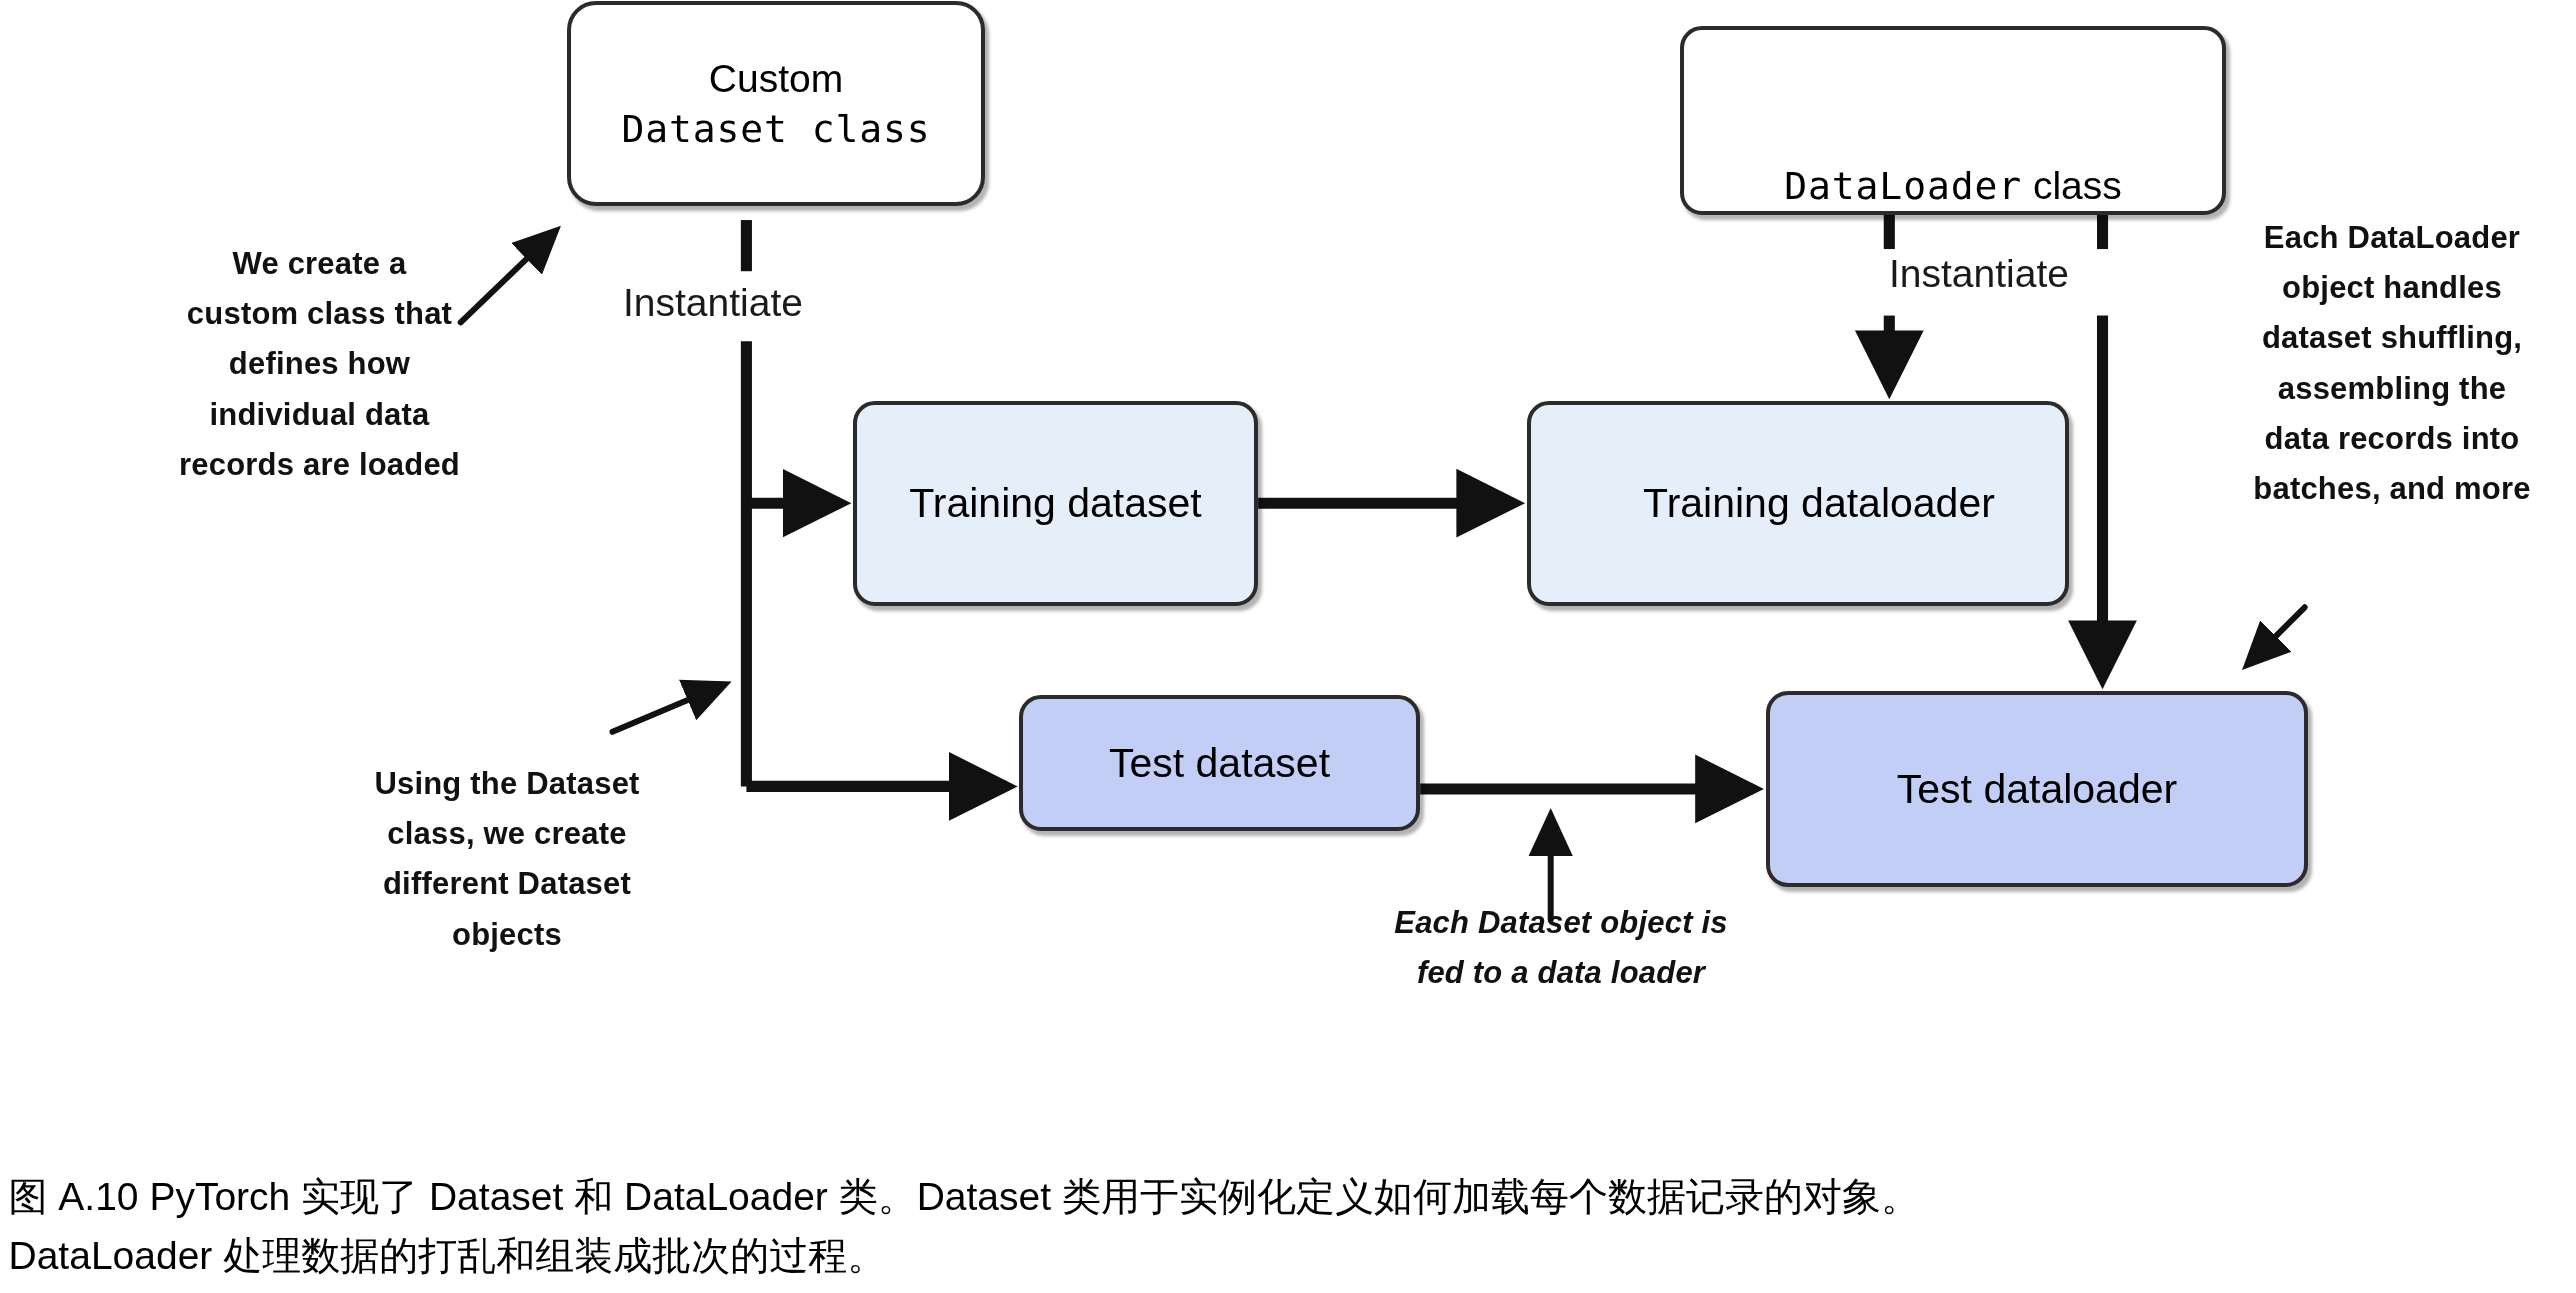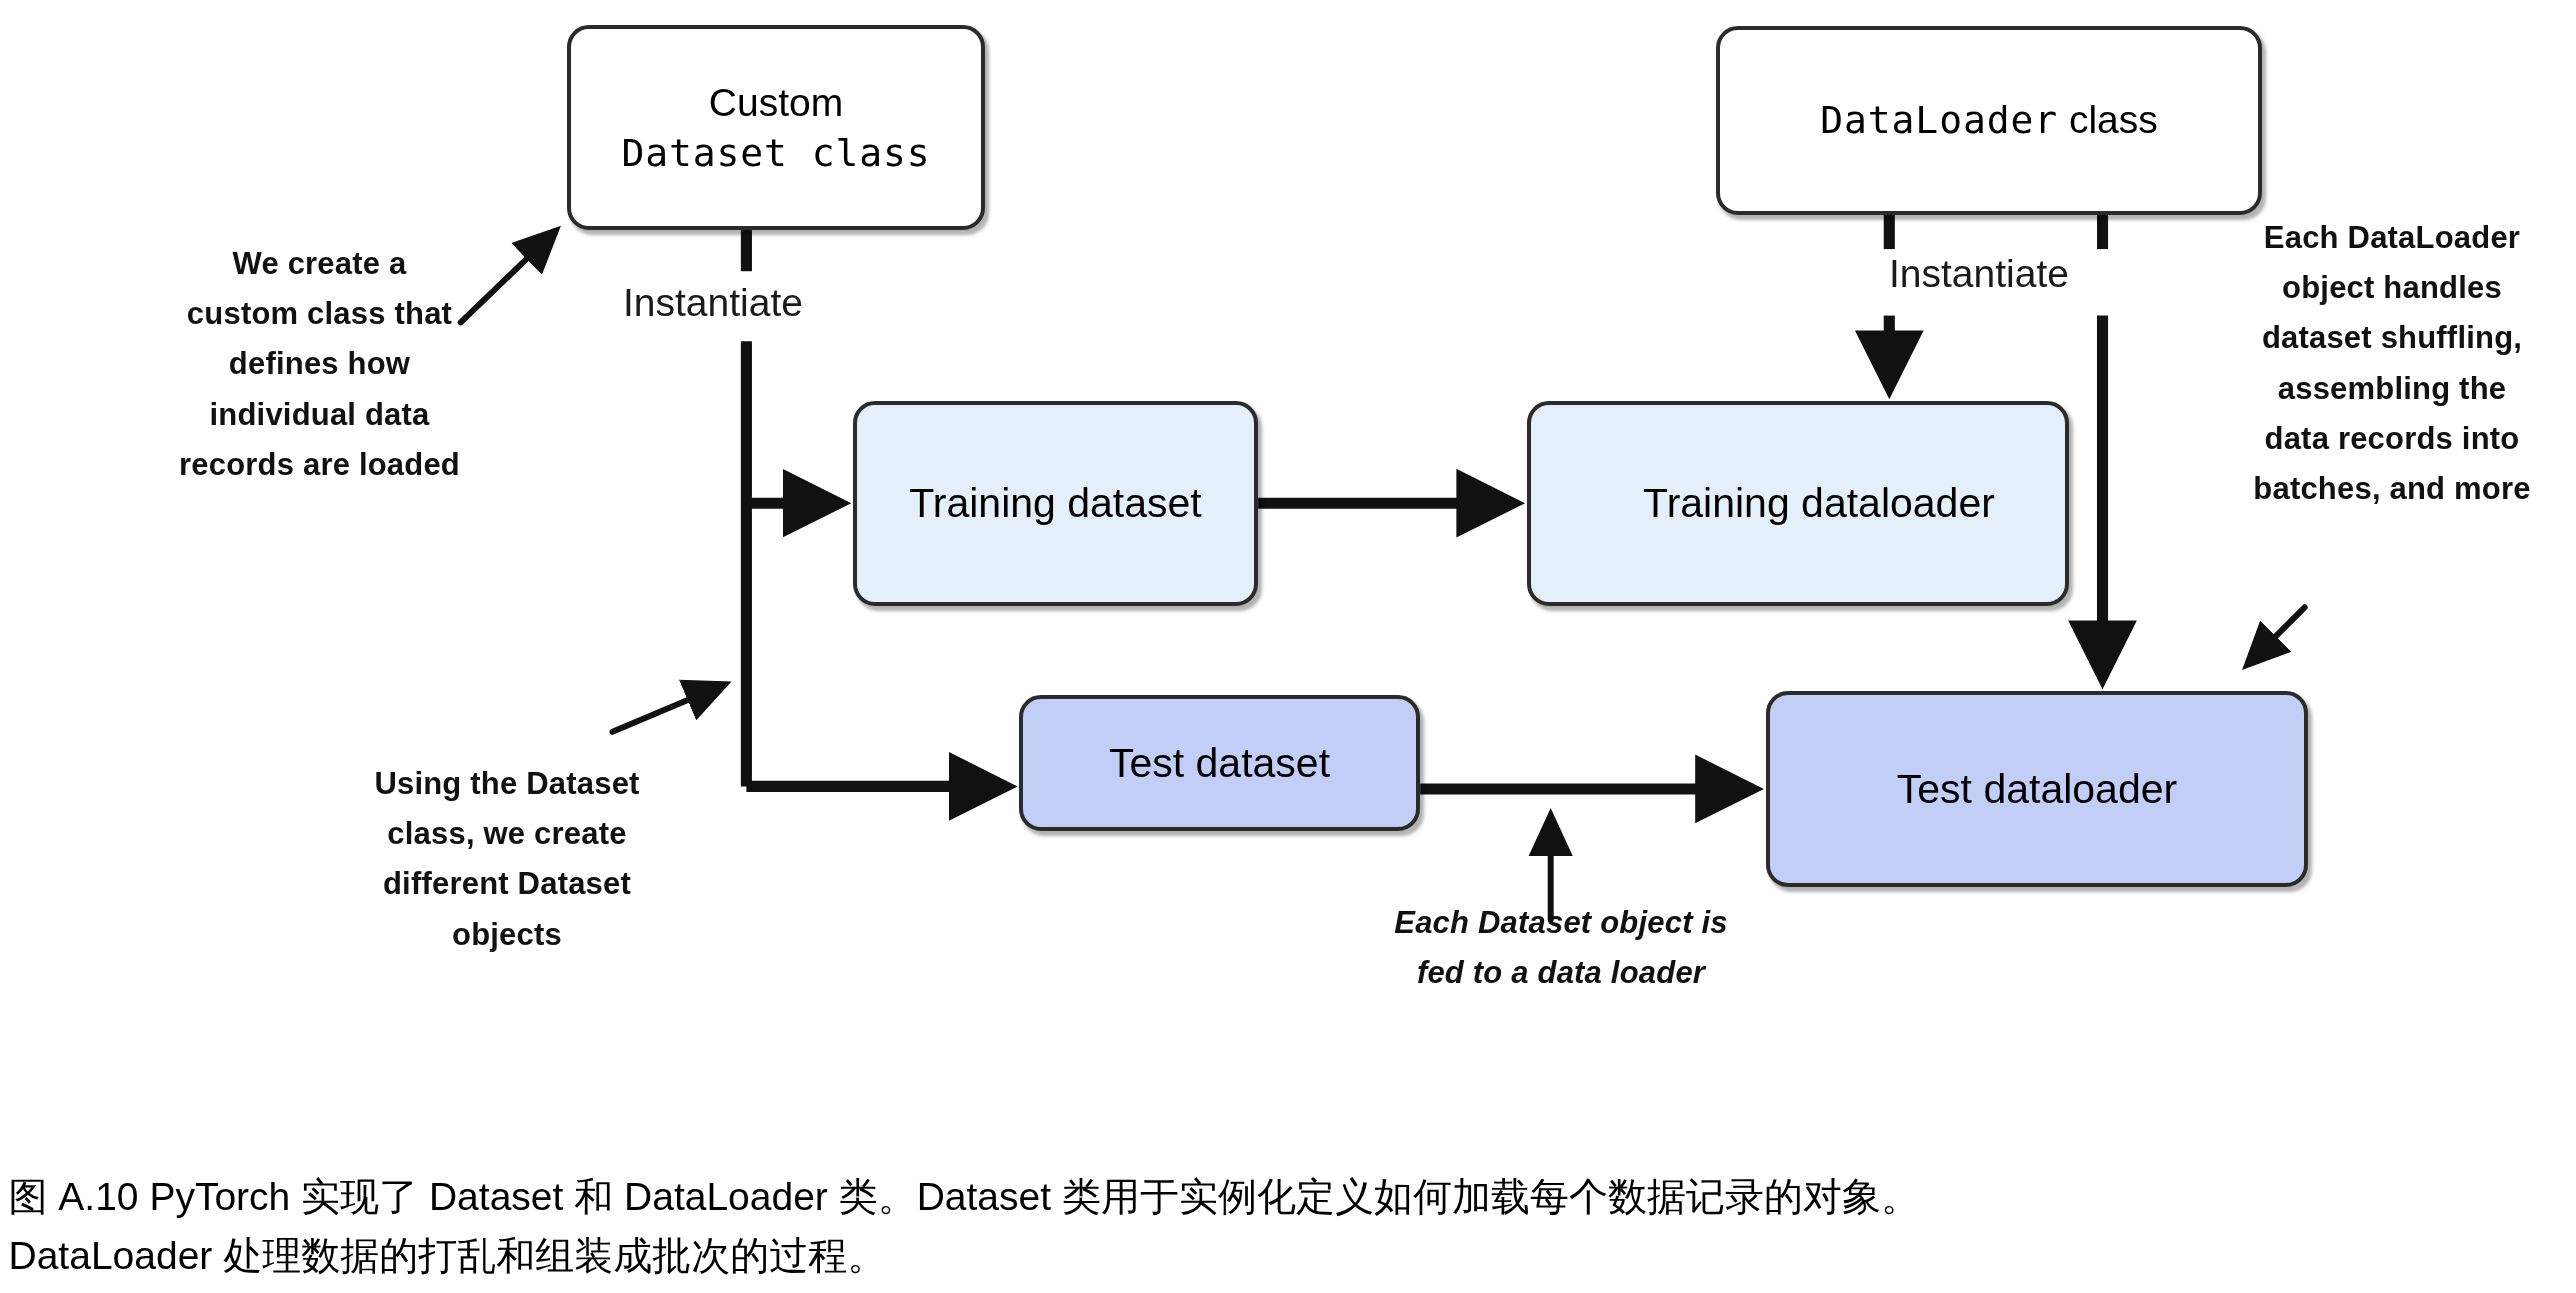--- a/index.html
+++ b/index.html
@@ -13,22 +13,22 @@
         border:4.3px solid #2b2b2b;border-radius:22px;
         display:flex;align-items:center;justify-content:center;
         text-align:center;line-height:1.28;
         box-shadow:3.4px 4.3px 3.4px rgba(0,0,0,.30);}
   .node .lbl{display:block;}
 
   .klass{background:#ffffff;font-size:39px;}
   .mono{font-family:"DejaVu Sans Mono","Liberation Mono",monospace;
         letter-spacing:0.9px;font-size:38px;}
 
-  #box-custom-dataset-class{left:567px;top:25px;width:418px;height:205px;}
-  #box-dataloader-class{left:1716px;top:25.6px;width:546px;height:189px;}
+  #box-custom-dataset-class{left:567px;top:1px;width:418px;height:205px;border-radius:29px;}
+  #box-dataloader-class{left:1680px;top:25.6px;width:546px;height:189px;align-items:flex-end;}
 
   #box-training-dataset{left:853px;top:401px;width:405px;height:205px;
        background:#e4effa;font-size:41px;align-items:center;}
   #box-training-dataloader{left:1527px;top:401px;width:542px;height:205px;
        background:#e4effa;font-size:41px;padding-left:42px;}
   #box-test-dataset{left:1019px;top:695px;width:401px;height:136px;
        background:#c2cef6;font-size:41px;}
   #box-test-dataloader{left:1766px;top:691px;width:542px;height:196px;
        background:#c2cef6;font-size:41px;}
 

